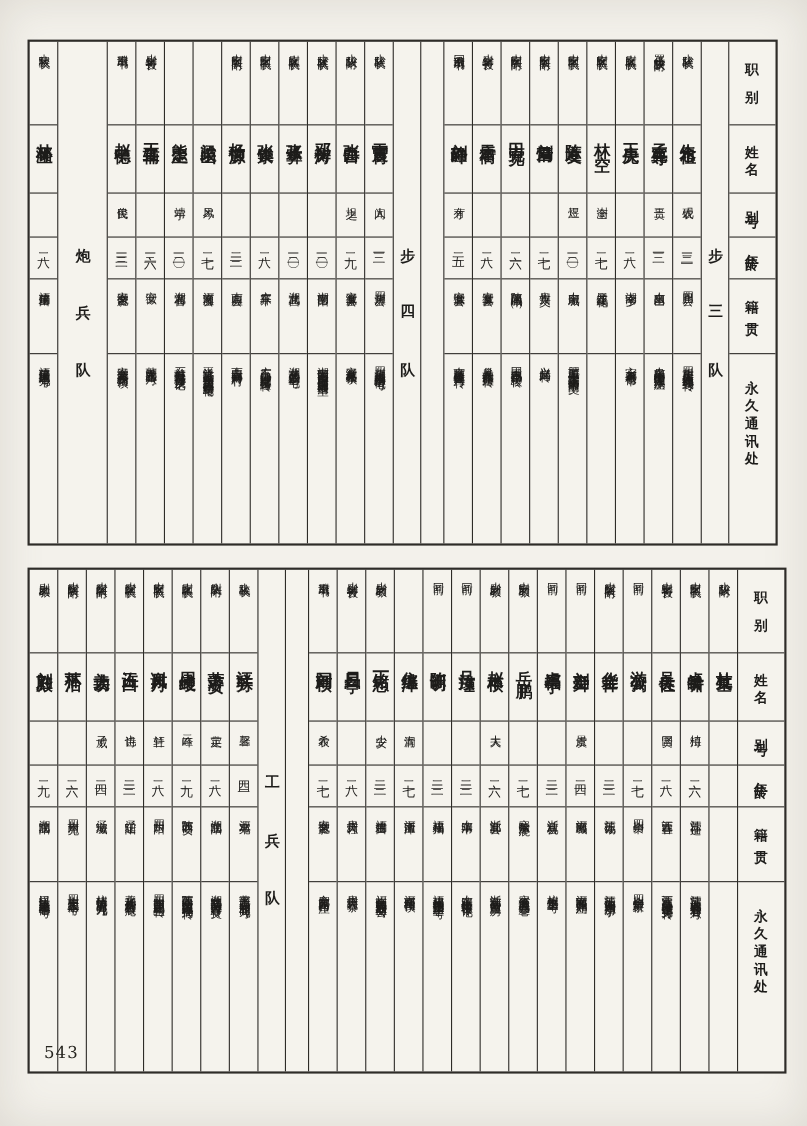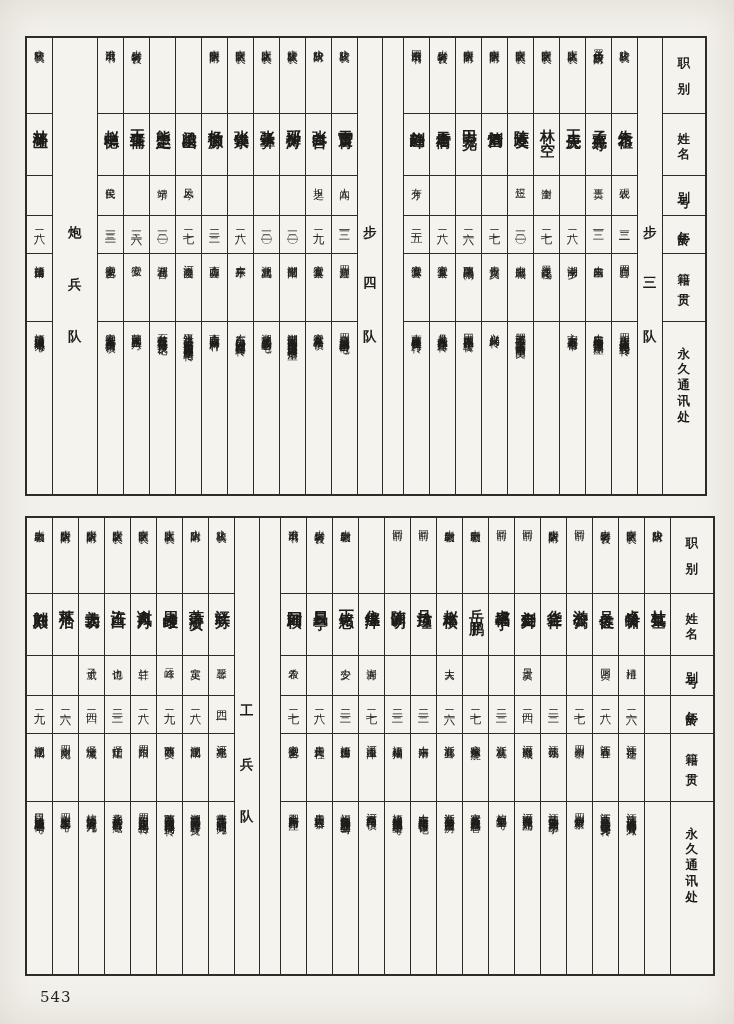--- a/index.html
+++ b/index.html
@@ -65,21 +65,21 @@
   .h5 .v{letter-spacing:16px;padding-top:14px;}
   .gcell{flex:1;position:relative;border-bottom:none;}
   .gcell .v{
     position:absolute;top:50%;left:50%;
     transform:translate(-50%,calc(-50% + 26px));
     font-size:13.5px;font-weight:700;
     letter-spacing:52px;white-space:nowrap;
   }
   .spcell{flex:1;border-bottom:none;}
   .pageno{
-    position:absolute;left:40px;top:988px;
+    position:absolute;left:40px;top:948px;
     font-size:15px;letter-spacing:1px;
     font-family:"DejaVu Serif","Liberation Serif",serif;
     color:#26241f;
   }
 </style>
 </head>
 <body>
 
 <div class="page">
   <div id="tables">

